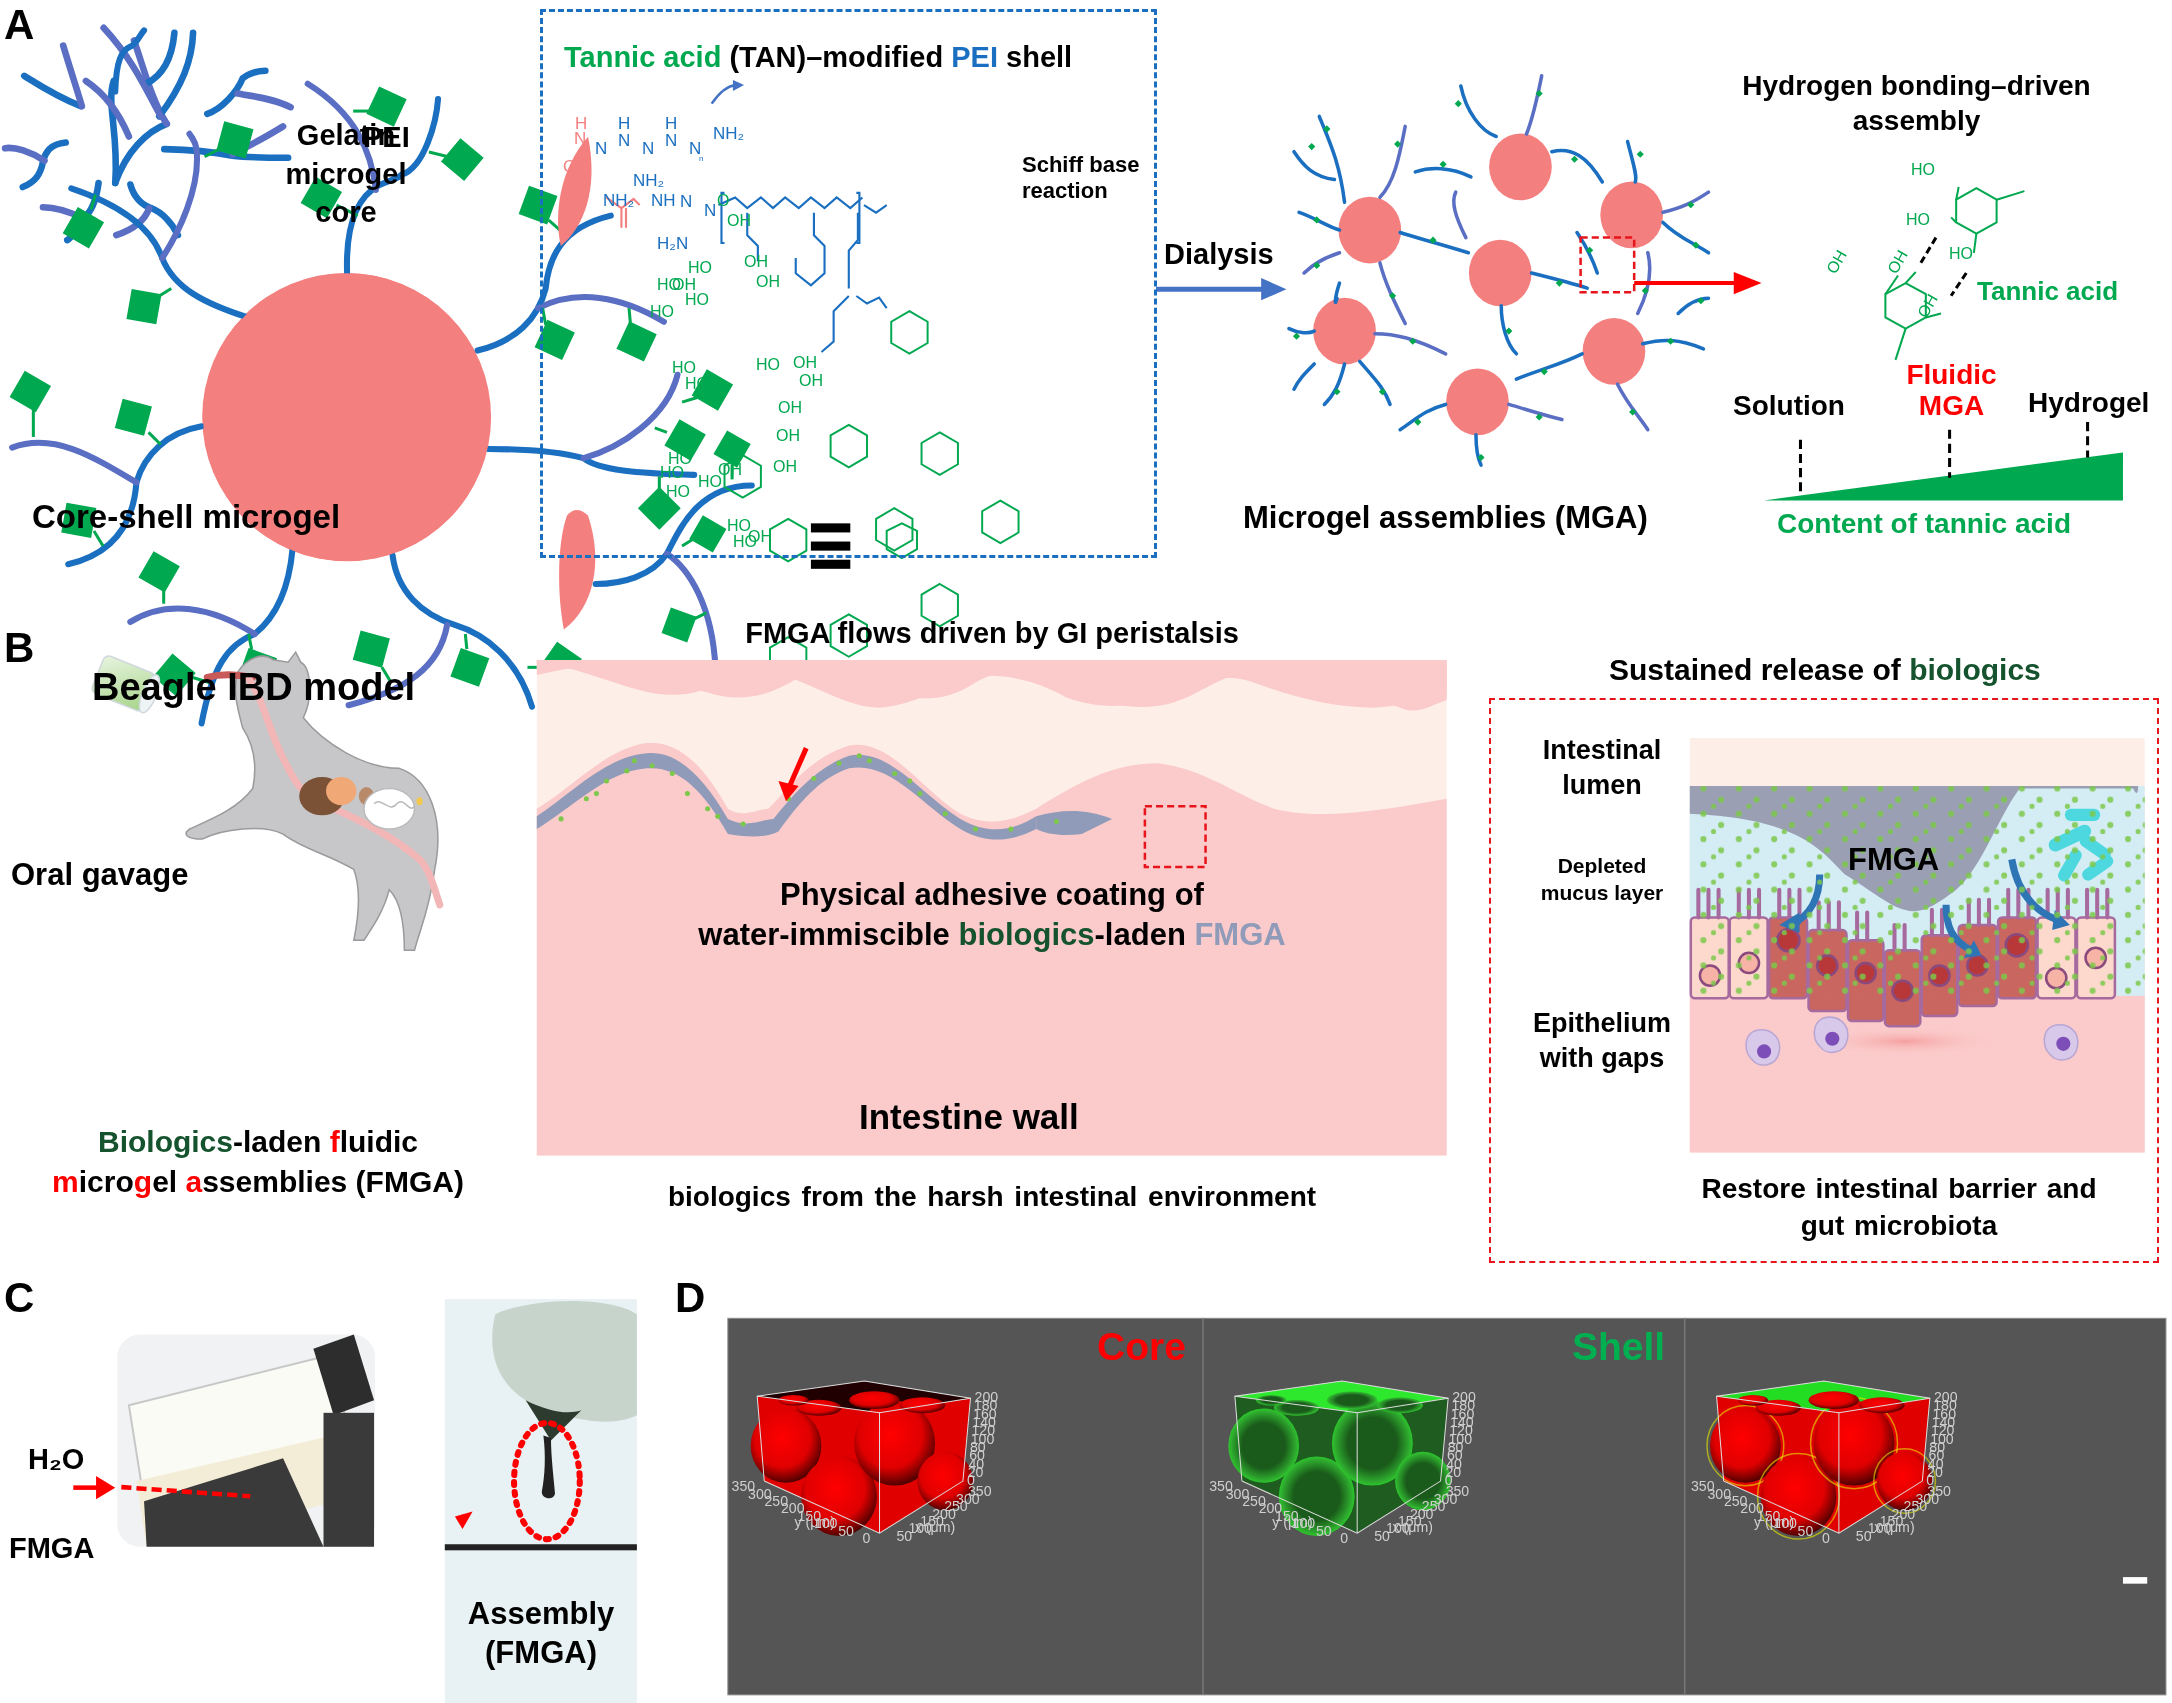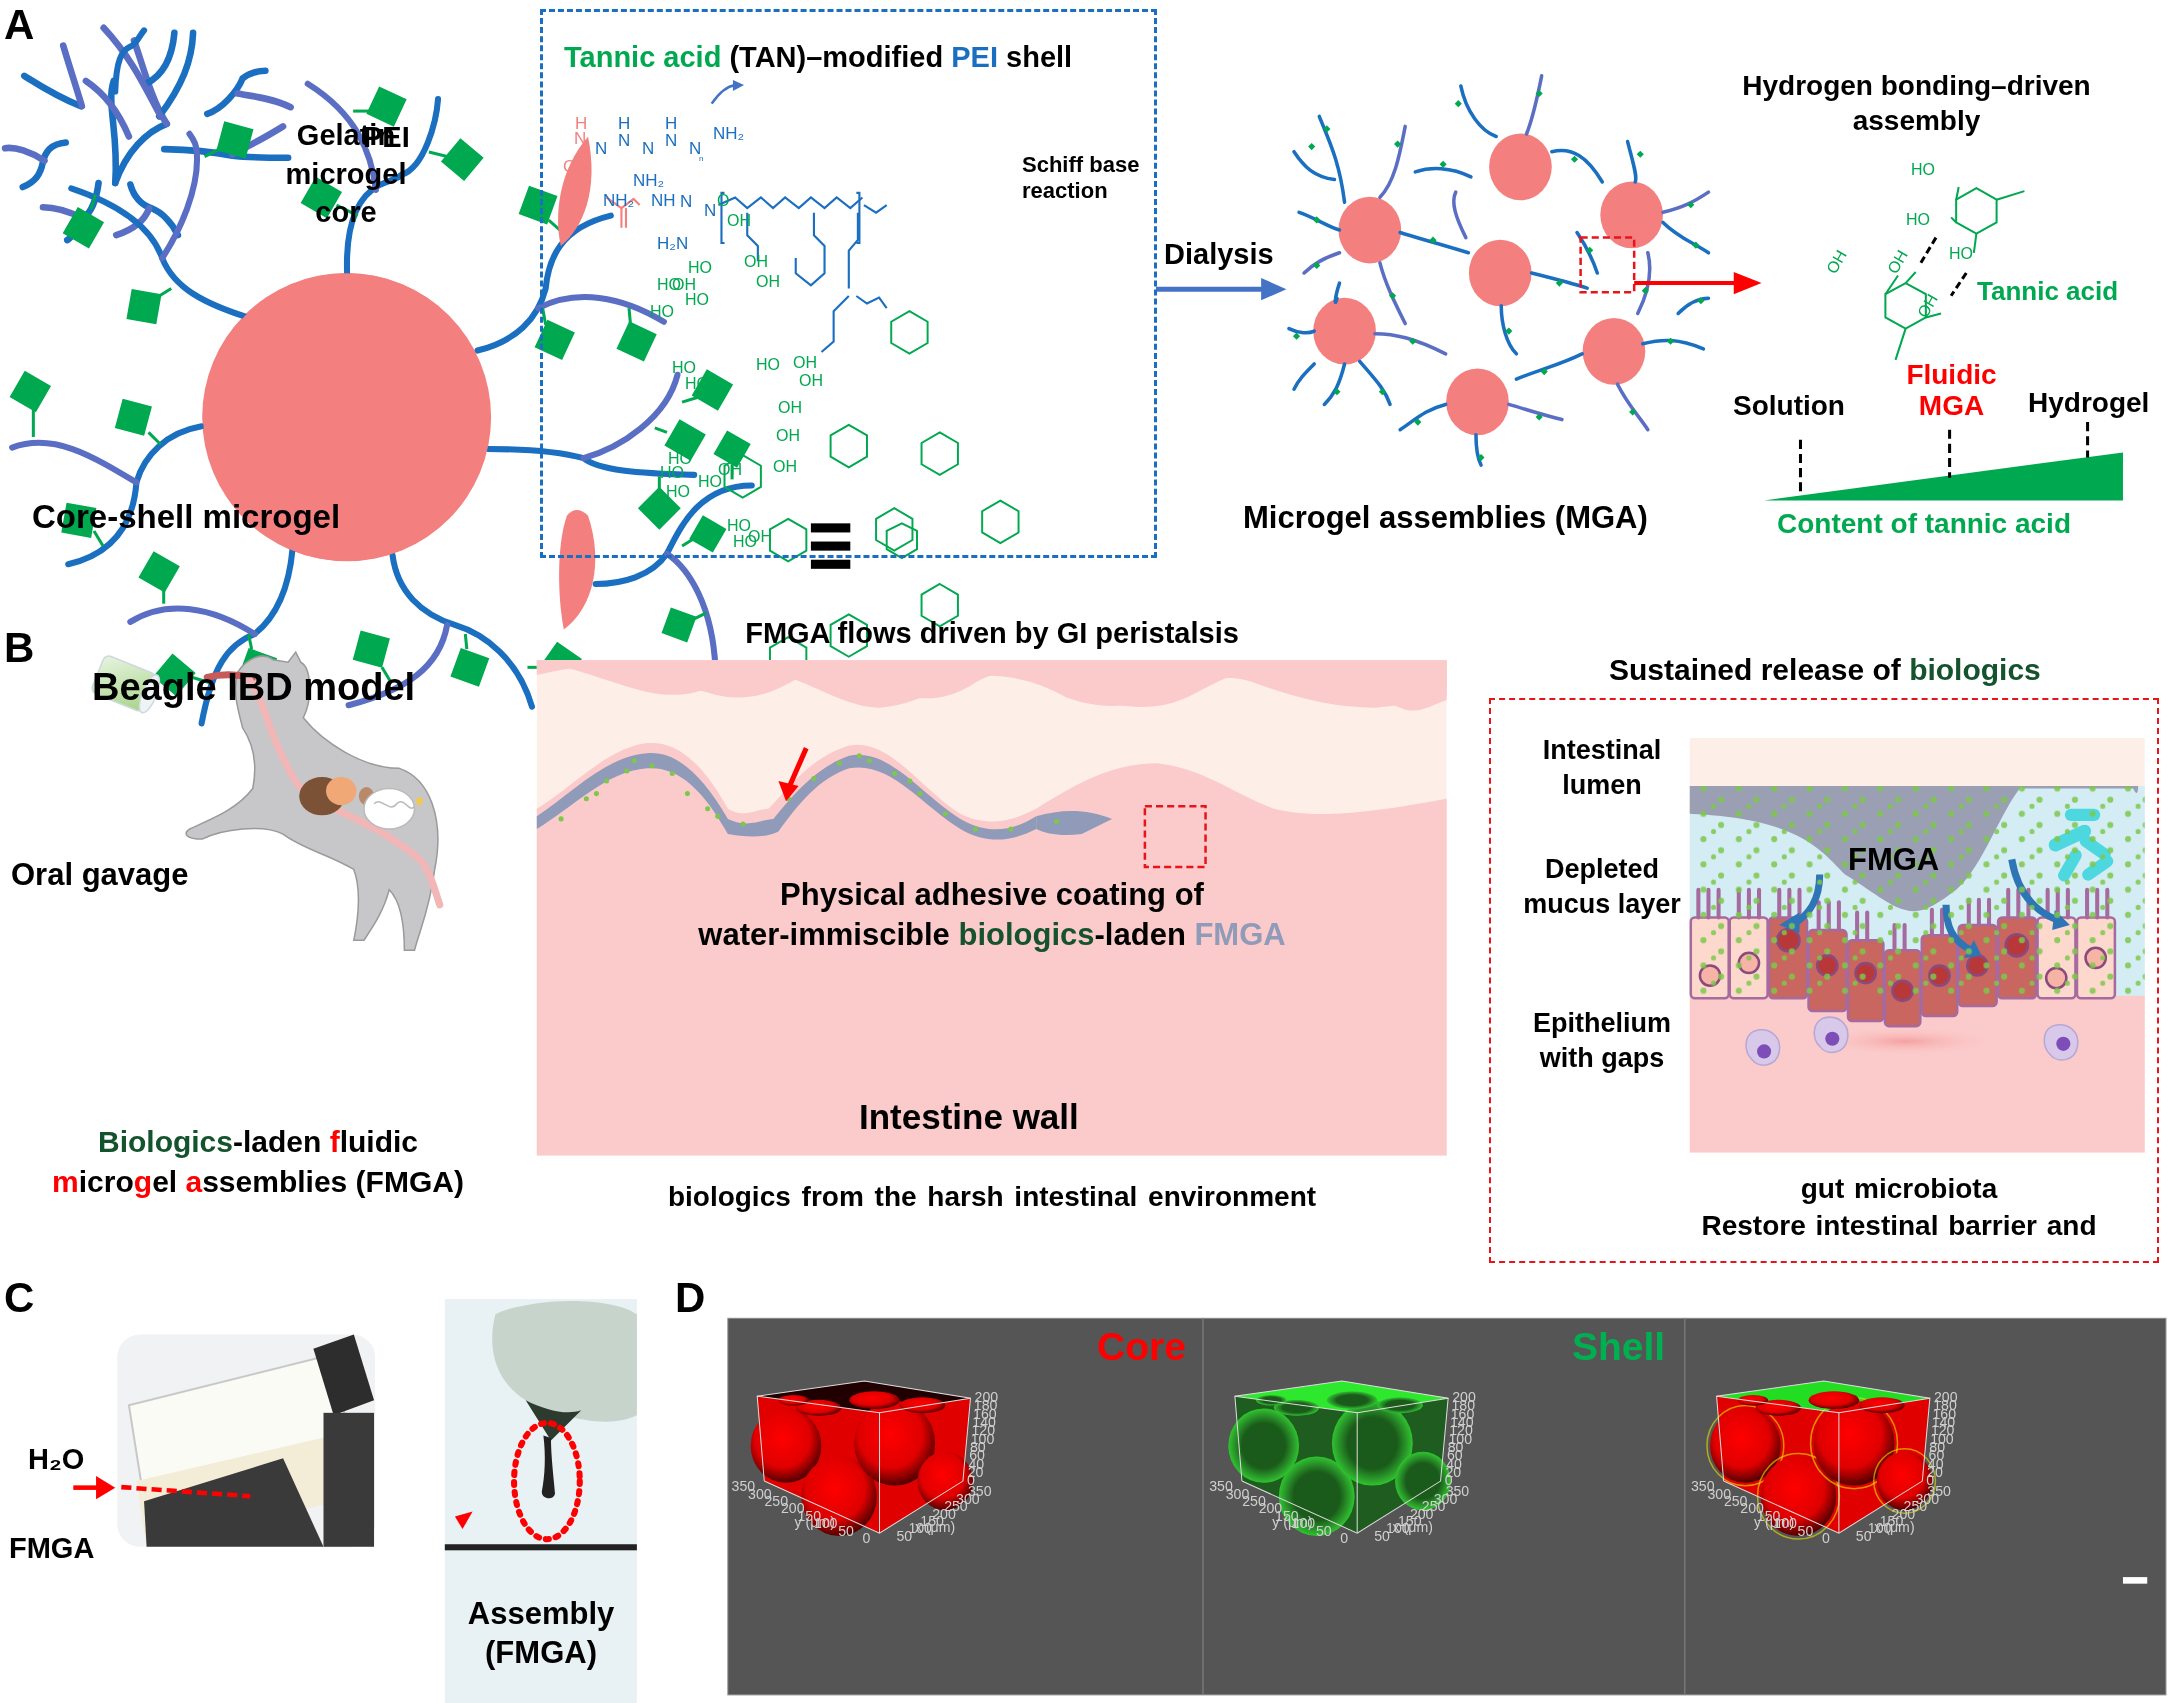--- a/index.html
+++ b/index.html
@@ -835,32 +835,32 @@
 </div>
 
 <div class="lbl" style="left:1609px;top:653px;font-size:30px;">
   <span>Sustained release of </span><span class="lgreen">biologics</span>
 </div>
 <div class="dashbox box-red" style="left:1489px;top:698px;width:670px;height:565px;"></div>
 <div class="lbl ctr" style="left:1501px;top:733px;width:202px;font-size:27px;line-height:1.3;">
   <div>Intestinal</div>
   <div>lumen</div>
 </div>
-<div class="lbl ctr" style="left:1496px;top:852px;width:212px;font-size:27px;line-height:1.3;">
+<div class="lbl ctr" style="left:1496px;top:852px;width:212px;font-size:21px;line-height:1.3;">
   <div>Depleted</div>
   <div>mucus layer</div>
 </div>
 <div class="lbl ctr" style="left:1501px;top:1006px;width:202px;font-size:27px;line-height:1.3;">
   <div>Epithelium</div>
   <div>with gaps</div>
 </div>
 <div class="lbl" style="left:1848px;top:842px;font-size:31px;">FMGA</div>
 <div class="lbl ctr" style="left:1646px;top:1170px;width:506px;font-size:28px;line-height:1.33;word-spacing:2px;">
+  <div>Restore intestinal barrier and</div>
   <div>gut microbiota</div>
-  <div>Restore intestinal barrier and</div>
 </div>
 
 <div class="lbl" style="left:28px;top:1443px;font-size:29px;">H₂O</div>
 <div class="lbl" style="left:9px;top:1532px;font-size:29px;">FMGA</div>
 <div class="lbl ctr" style="left:445px;top:1595px;width:192px;font-size:31px;line-height:1.25;">
   <div>Assembly</div>
   <div>(FMGA)</div>
 </div>
 
 <div class="cmp-title" style="left:1097px;top:1325px;color:#ff0000;">Core</div>

